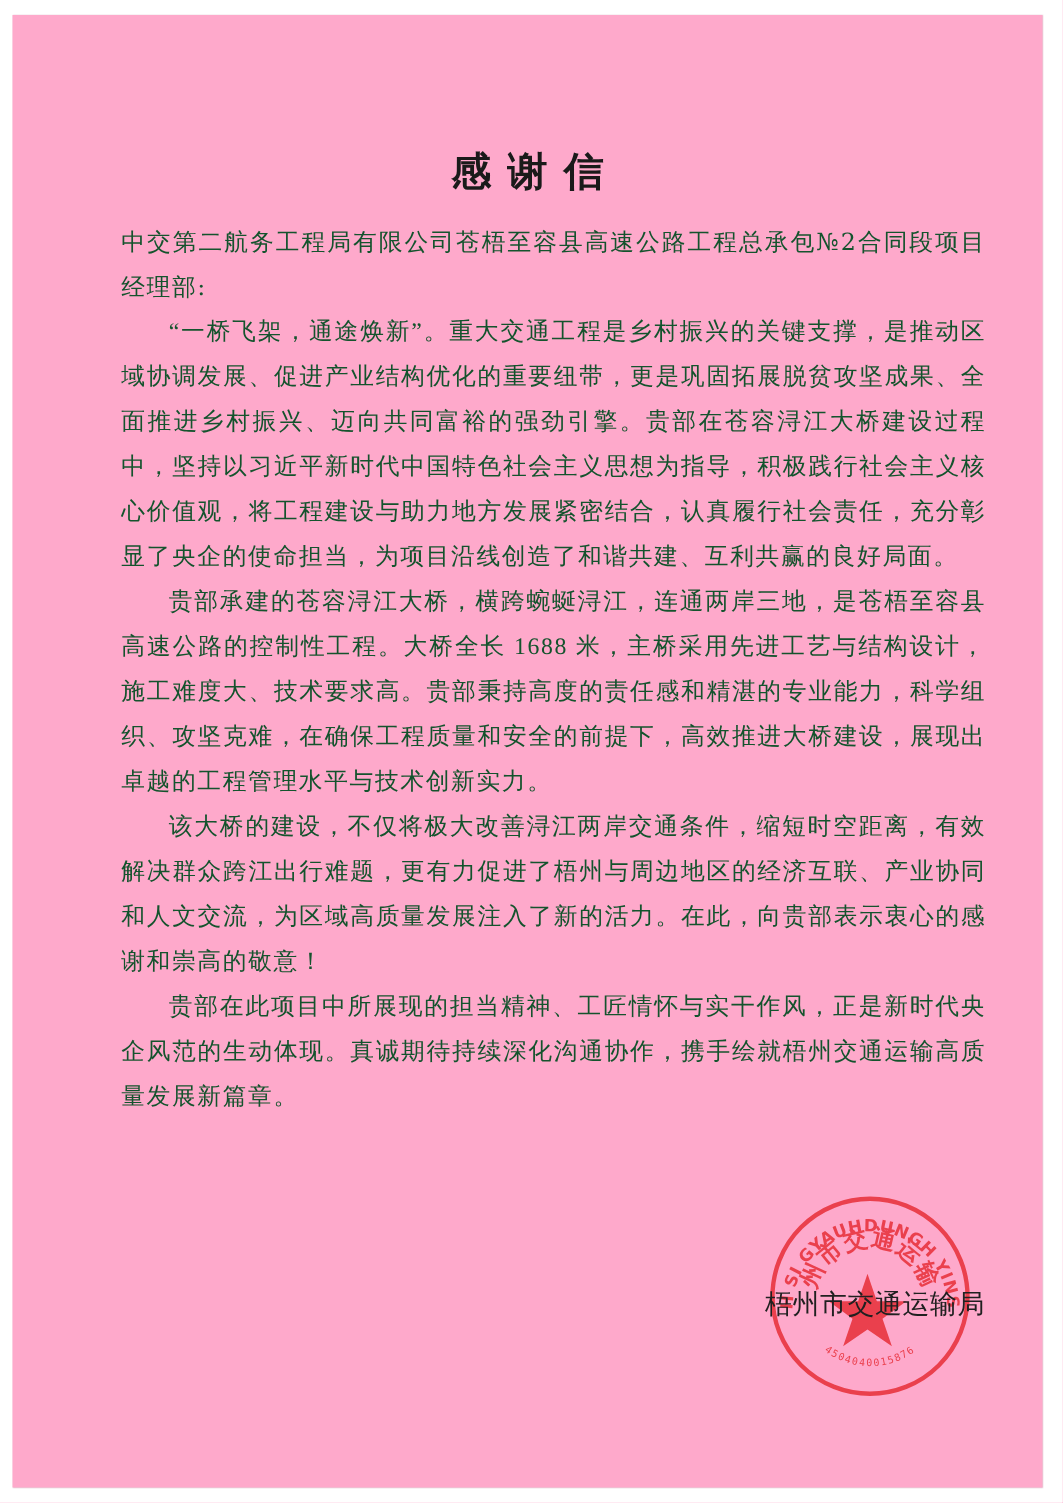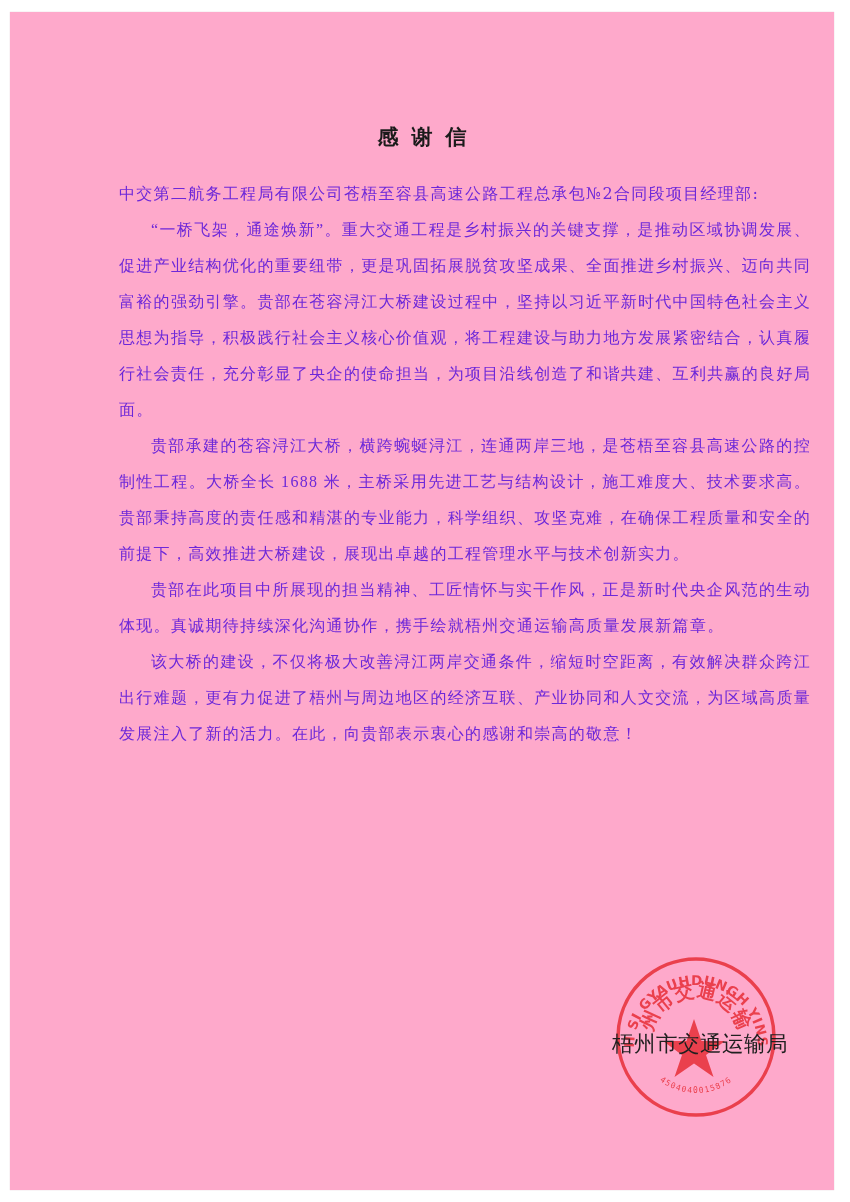--- a/index.html
+++ b/index.html
@@ -22,41 +22,40 @@
       height: 1178px;
       background: #fea9cb;
       box-shadow: 0 0 1px rgba(200,150,170,0.6);
     }
     .title {
       position: absolute;
       left: 0;
       width: 100%;
       top: 98px;
       text-align: center;
-      font-size: 21px;
+      font-size: 32px;
       font-weight: bold;
       letter-spacing: 13px;
       color: #1a1a1a;
       line-height: 54px;
       font-family: "DejaVu Sans", "Liberation Sans", sans-serif;
       padding-left: 13px;
       box-sizing: border-box;
     }
     .body-text {
       position: absolute;
       left: 87px;
       top: 164px;
       width: 692px;
-      color: #6d28d9;
-      font-size: 16px;
+      color: #14532d;
+      font-size: 19px;
       line-height: 36px;
       letter-spacing: 1.3px;
       text-align: justify;
       text-justify: inter-character;
-      margin-left: 22px;
     }
     .body-text p {
       margin: 0;
     }
     .salutation {
       text-indent: 0;
     }
     .para {
       text-indent: 2em;
       font-family: Liberation Serif, serif;
@@ -87,22 +86,22 @@
 <body>
 
 <div class="sheet">
 
   <div class="title">感谢信</div>
 
   <div class="body-text">
     <p class="salutation">中交第二航务工程局有限公司苍梧至容县高速公路工程总承包№2合同段项目经理部:</p>
     <p class="para">“一桥飞架，通途焕新”。重大交通工程是乡村振兴的关键支撑，是推动区域协调发展、促进产业结构优化的重要纽带，更是巩固拓展脱贫攻坚成果、全面推进乡村振兴、迈向共同富裕的强劲引擎。贵部在苍容浔江大桥建设过程中，坚持以习近平新时代中国特色社会主义思想为指导，积极践行社会主义核心价值观，将工程建设与助力地方发展紧密结合，认真履行社会责任，充分彰显了央企的使命担当，为项目沿线创造了和谐共建、互利共赢的良好局面。</p>
     <p class="para">贵部承建的苍容浔江大桥，横跨蜿蜒浔江，连通两岸三地，是苍梧至容县高速公路的控制性工程。大桥全长 1688 米，主桥采用先进工艺与结构设计，施工难度大、技术要求高。贵部秉持高度的责任感和精湛的专业能力，科学组织、攻坚克难，在确保工程质量和安全的前提下，高效推进大桥建设，展现出卓越的工程管理水平与技术创新实力。</p>
+    <p class="para">该大桥的建设，不仅将极大改善浔江两岸交通条件，缩短时空距离，有效解决群众跨江出行难题，更有力促进了梧州与周边地区的经济互联、产业协同和人文交流，为区域高质量发展注入了新的活力。在此，向贵部表示衷心的感谢和崇高的敬意！</p>
     <p class="para">贵部在此项目中所展现的担当精神、工匠情怀与实干作风，正是新时代央企风范的生动体现。真诚期待持续深化沟通协作，携手绘就梧州交通运输高质量发展新篇章。</p>
-    <p class="para">该大桥的建设，不仅将极大改善浔江两岸交通条件，缩短时空距离，有效解决群众跨江出行难题，更有力促进了梧州与周边地区的经济互联、产业协同和人文交流，为区域高质量发展注入了新的活力。在此，向贵部表示衷心的感谢和崇高的敬意！</p>
   </div>
 
   <div class="seal">
     <svg width="164" height="164" viewBox="0 0 164 164" xmlns="http://www.w3.org/2000/svg">
       <defs>
         <path id="sealTopArc" d="M 20,92 A 62,62 0 1 1 144,92" fill="none"></path>
         <path id="sealInnerArc" d="M 38,86 A 44,44 0 1 1 126,86" fill="none"></path>
         <path id="sealBottomArc" d="M 30,108 A 60,60 0 0 0 134,108" fill="none"></path>
       </defs>
       <circle cx="82" cy="82" r="78" fill="none" stroke="#e8323c" stroke-width="3.5"></circle>

